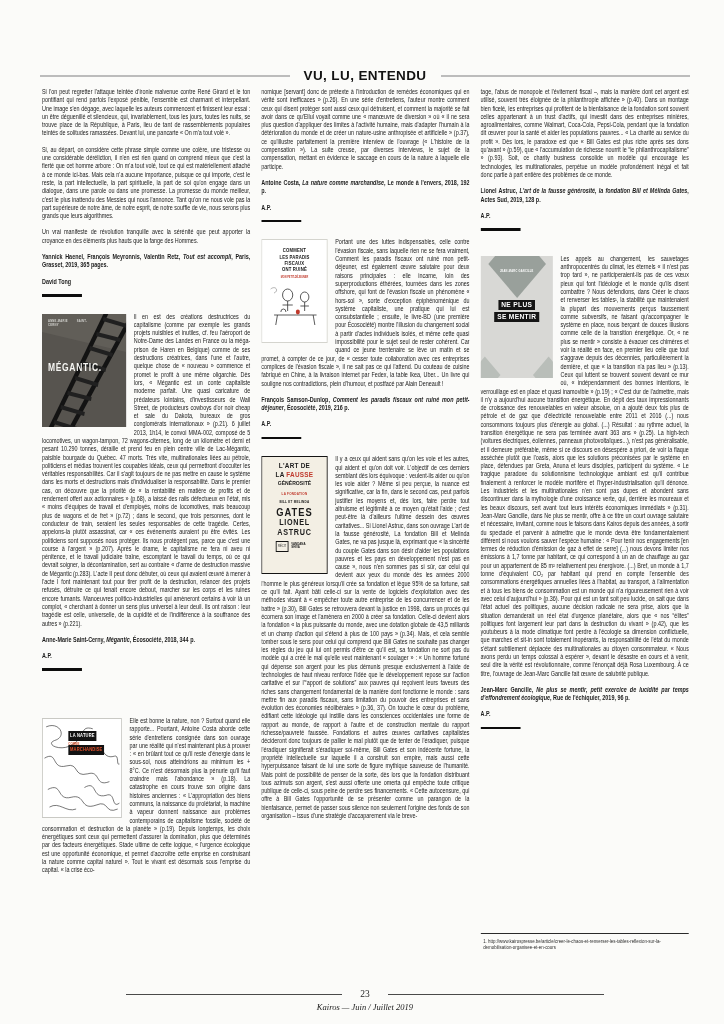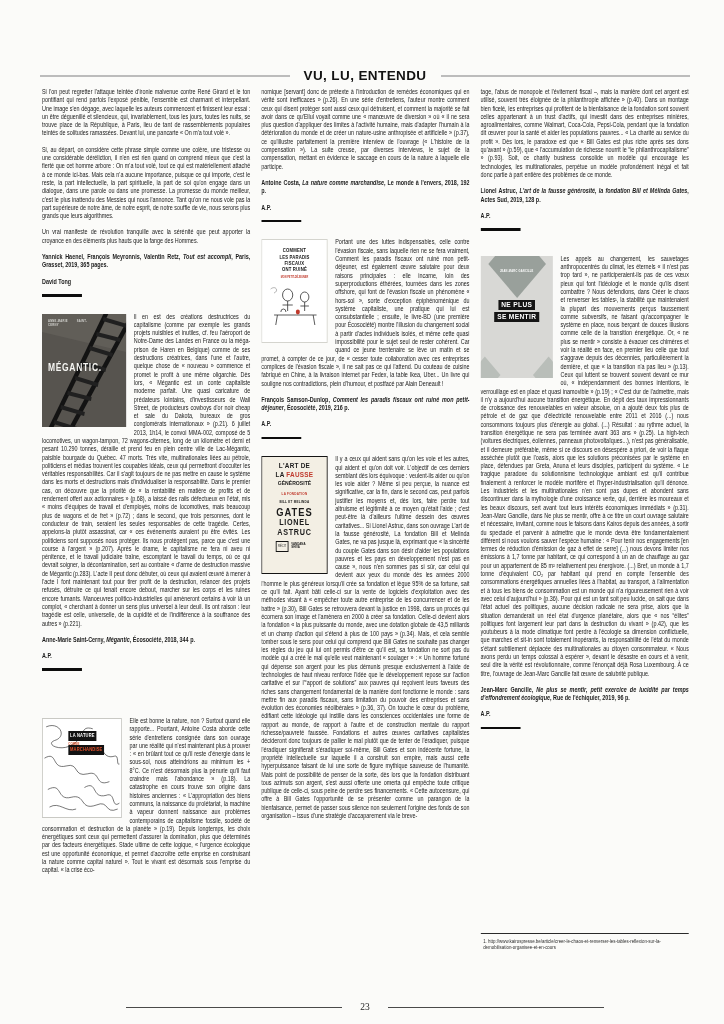--- a/index.html
+++ b/index.html
@@ -213,13 +213,14 @@
     </div>
   </div>
 </div>
 
 <footer>
   <div class="pageno-row">
     <span class="fline"></span>
     <span class="pageno">23</span>
     <span class="fline"></span>
   </div>
+  <div class="journal">Kairos — Juin / Juillet 2019</div>
 </footer>
 
 </body></html>

